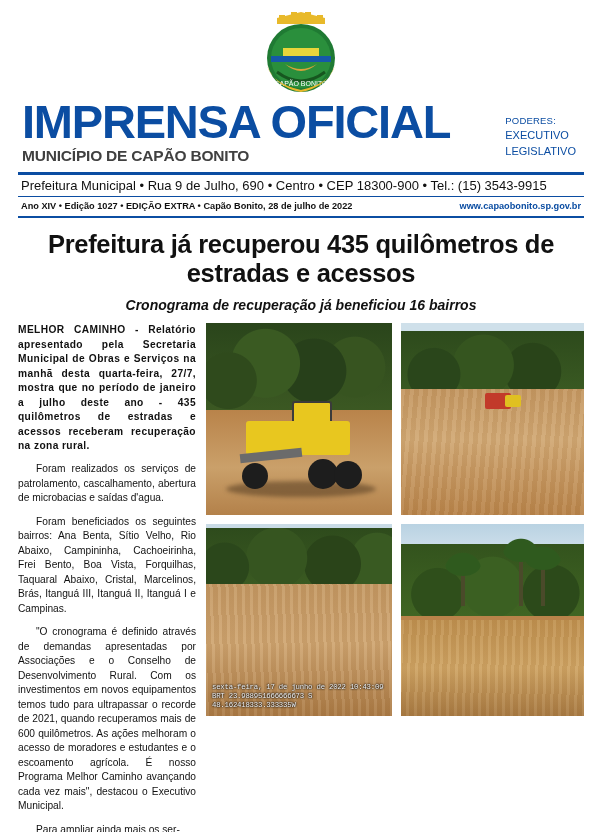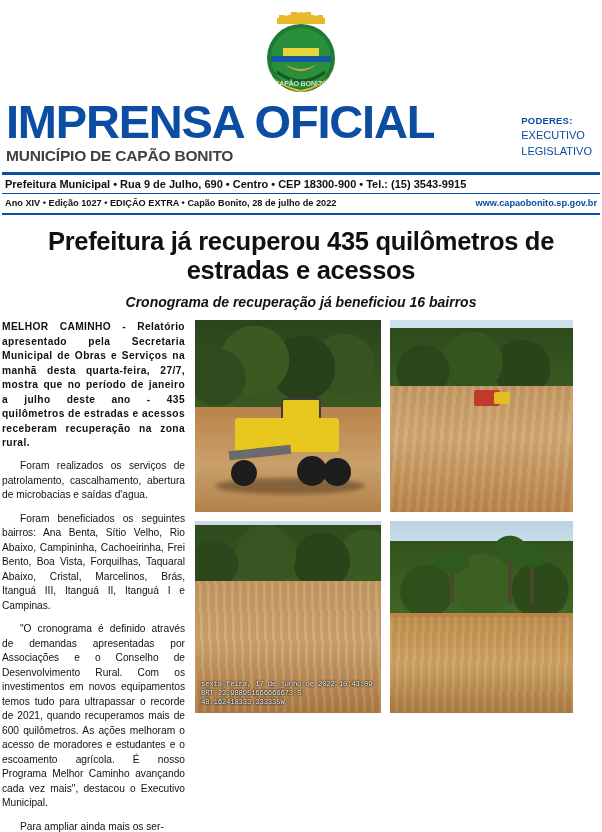--- a/index.html
+++ b/index.html
@@ -7,21 +7,21 @@
     margin: 0; padding: 0;
     background: #ffffff;
   }
   body {
     width: 602px; height: 832px;
     font-family: "Liberation Sans", sans-serif;
     color: #111;
     position: relative;
     overflow: hidden;
   }
-  .page { width: 602px; height: 752px; position: relative; padding: 0 2px; }
+  .page { width: 602px; height: 752px; position: relative; padding: 0 18px; }
 
   
   .crest-wrap {
     display: flex; justify-content: center; align-items: flex-start;
     padding-top: 8px; height: 98px;
   }
   .crest { width: 92px; height: 90px; position: relative; }
 
   .masthead {
     display: flex; align-items: flex-end; justify-content: space-between;
@@ -33,26 +33,26 @@
     color: #0b4da2; font-family: "Liberation Sans", sans-serif;
   }
   .municipio {
     font-size: 15.5px; font-weight: bold; color: #404040;
     letter-spacing: -0.2px; margin-top: 3px;
   }
   .poderes {
     text-align: left; color: #0b4da2; font-size: 10px; font-weight: bold;
     line-height: 1.45; padding-bottom: 4px; padding-right: 6px;
   }
-  .poderes .lbl { font-size: 9.5px; font-weight: bold; letter-spacing: .2px; }
+  .poderes .lbl { font-size: 9.5px; font-weight: normal; letter-spacing: .2px; }
   .poderes .pw { font-size: 11px; font-weight: normal; }
 
   .rule-thick { height: 3px; background: #0b4da2; margin: 8px 0 0 0; }
   .contact-line {
-    font-size: 11px; color: #111; padding: 3px 2px 3px 3px; font-weight: bold;
+    font-size: 13px; color: #111; padding: 3px 2px 3px 3px; font-weight: normal;
   }
   .rule-thin { height: 1px; background: #0b4da2; }
   .meta-line {
     display: flex; justify-content: space-between; align-items: center;
     font-size: 9.2px; padding: 4px 3px 5px 3px; font-weight: bold; gap: 32px;
   }
   .meta-line .site { color: #0b4da2; font-weight: bold; }
   .rule-thick2 { height: 2.5px; background: #0b4da2; }
 
   

